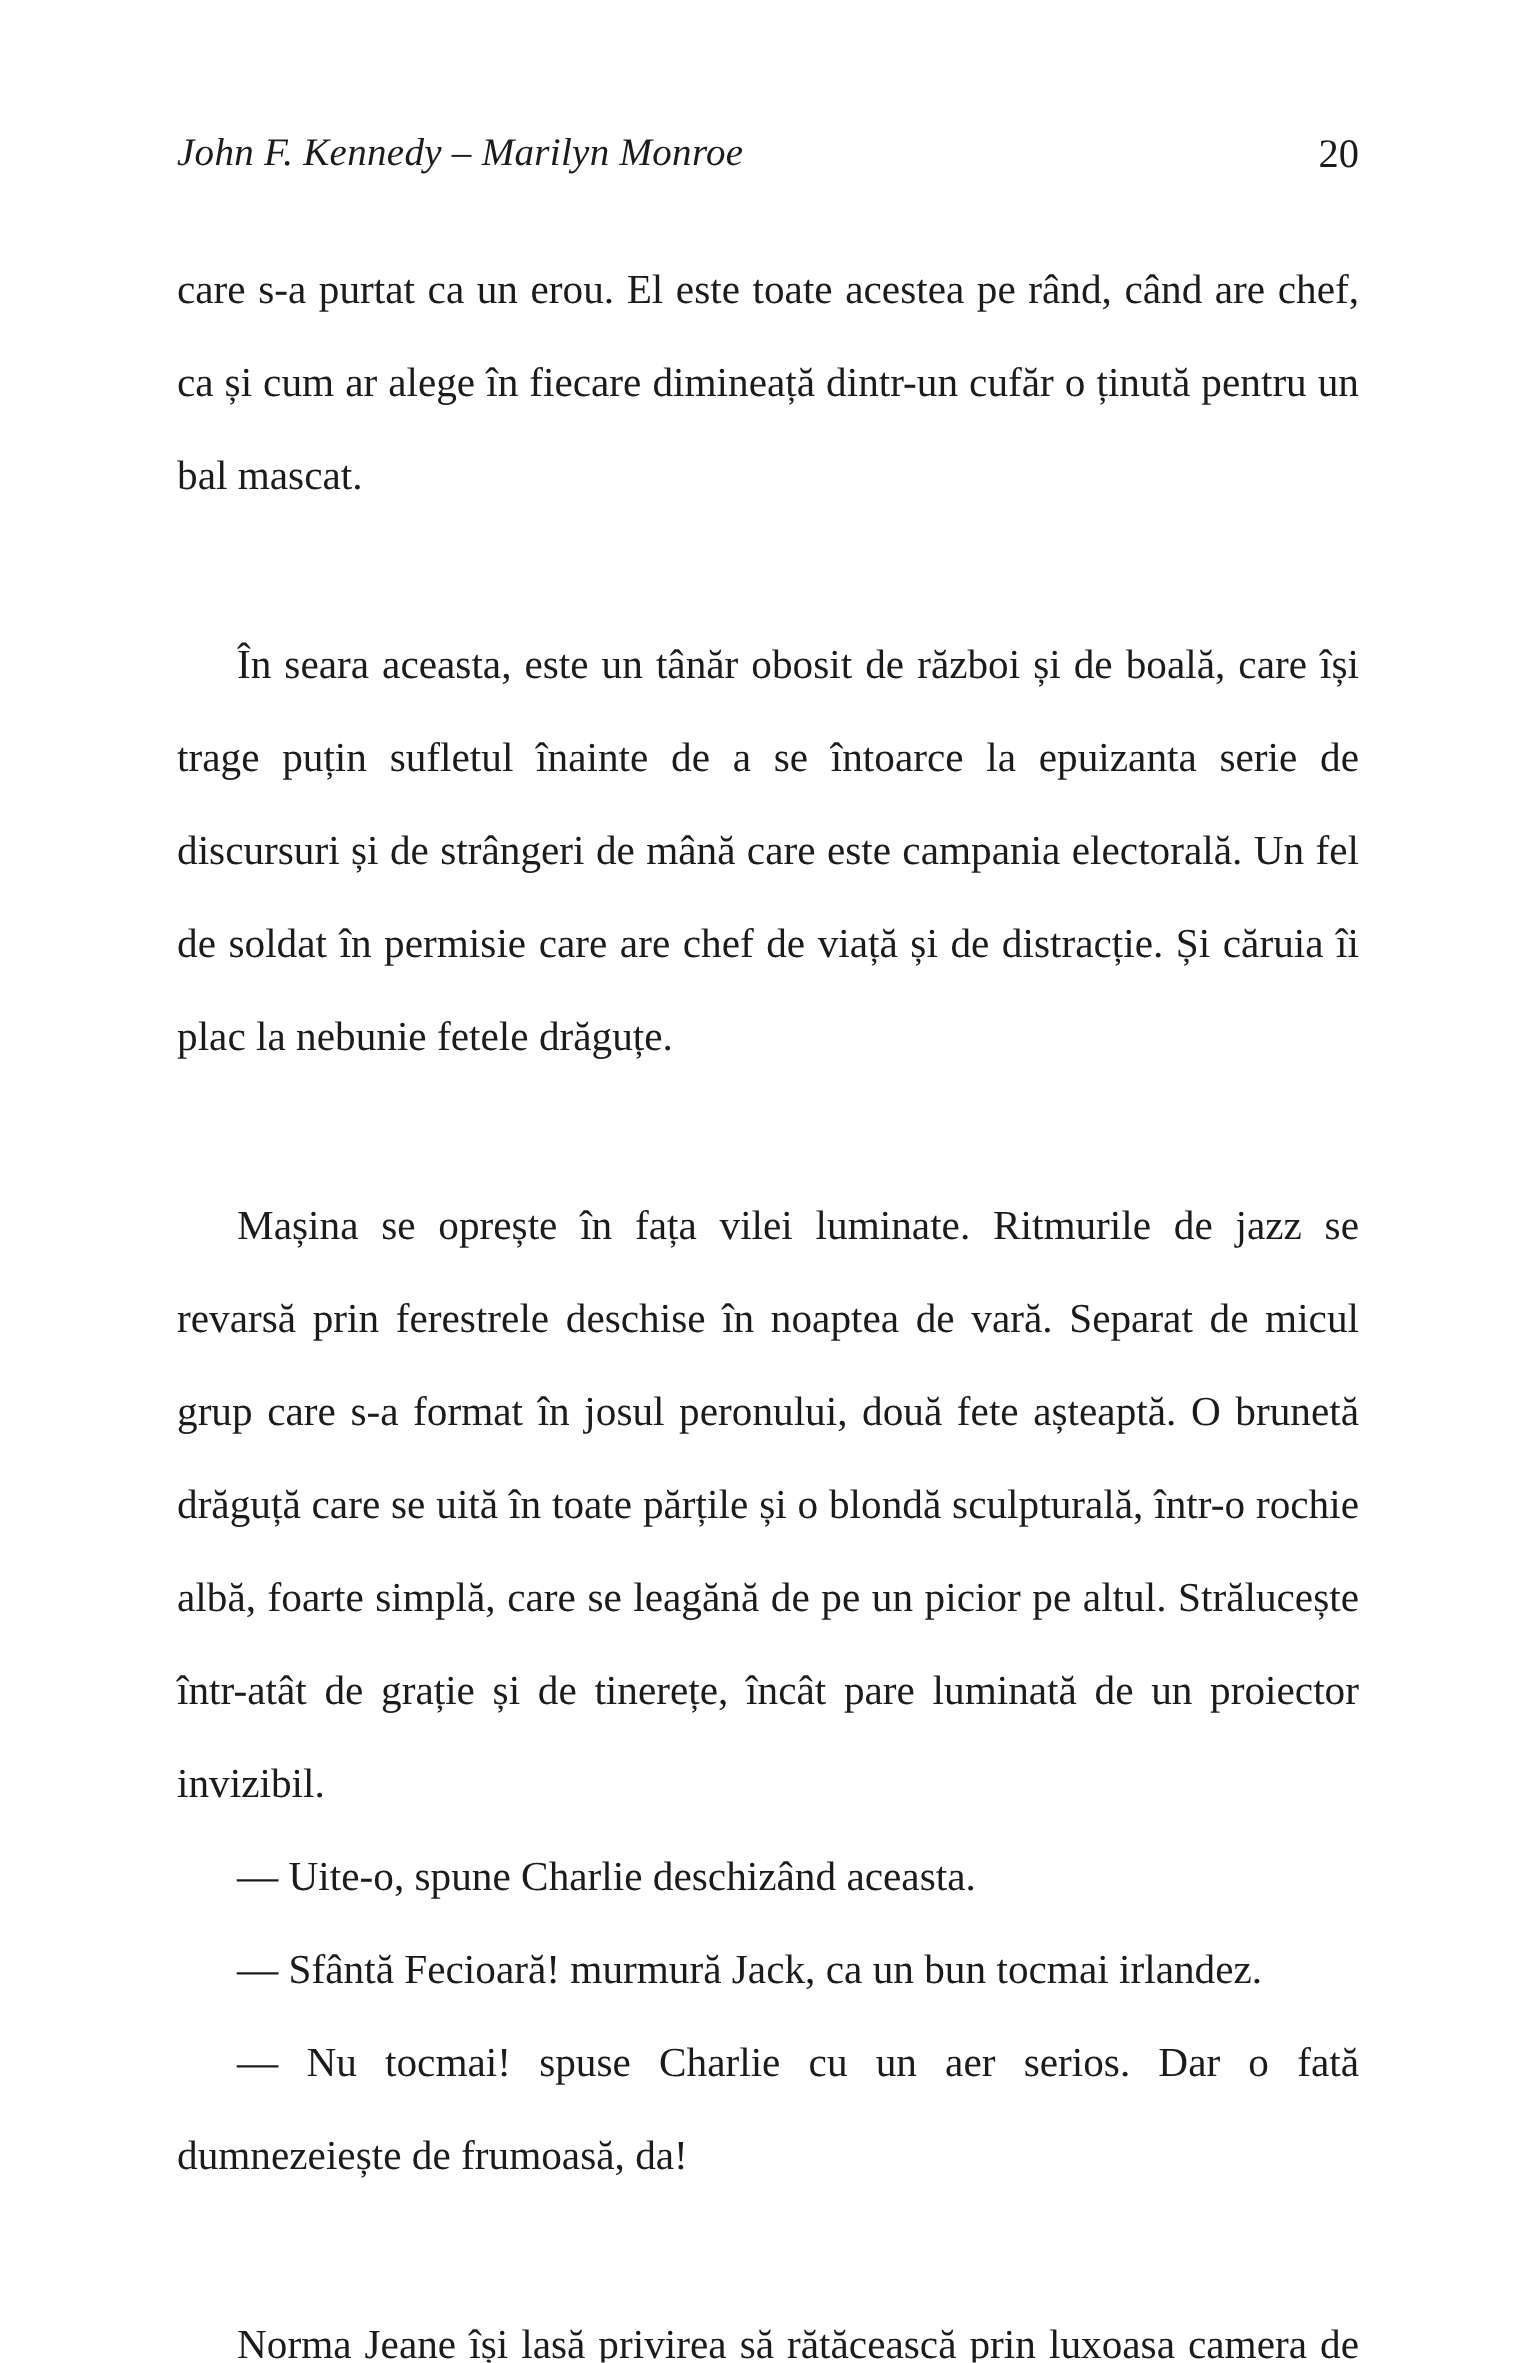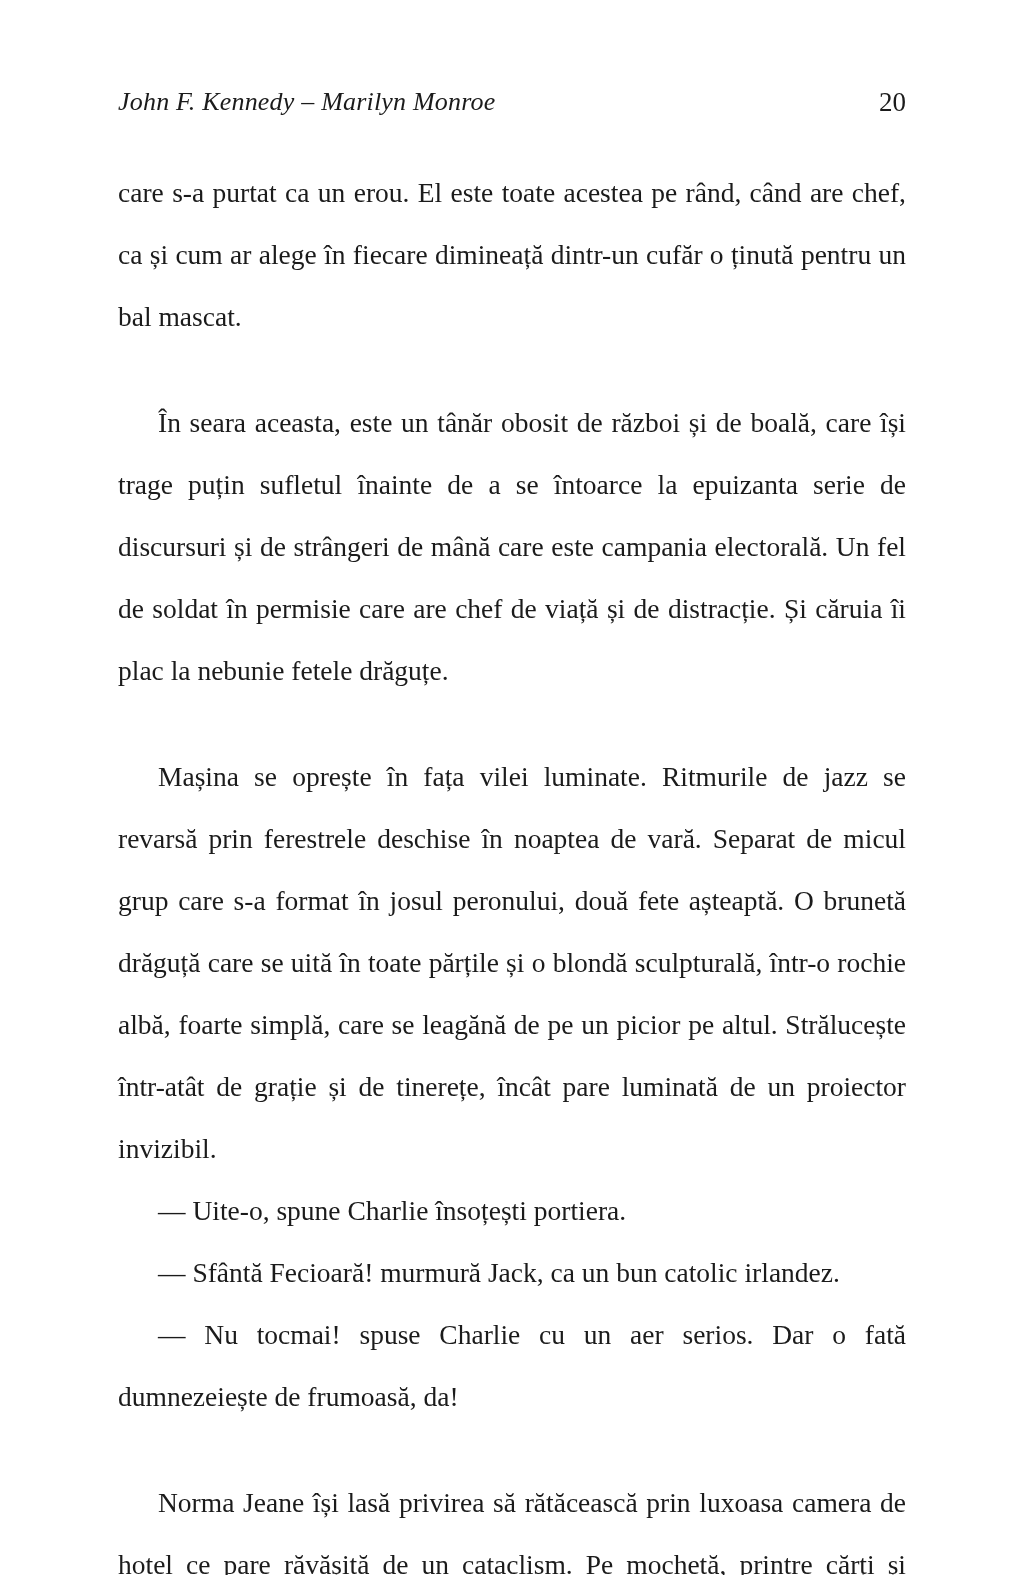--- a/index.html
+++ b/index.html
@@ -43,36 +43,36 @@
     margin: 0;
     font-size: 27.5px;
     line-height: 62px;
     text-align: justify;
     text-indent: 0;
   }
   .page-body p.indent {
     text-indent: 40px;
   }
   .page-body p.spaced {
-    margin-top: 44px;
+    margin-top: 64px;
   }
 </style>
 </head>
 <body>
 
 <div class="page">
 
   <header class="page-header">
     <span class="running-title">John F. Kennedy – Marilyn Monroe</span>
     <span class="page-number">20</span>
   </header>
 
   <main class="page-body">
     <p class="para">care s-a purtat ca un erou. El este toate acestea pe rând, când are chef, ca și cum ar alege în fiecare dimineață dintr-un cufăr o ținută pentru un bal mascat.</p>
     <p class="para indent spaced">În seara aceasta, este un tânăr obosit de război și de boală, care își trage puțin sufletul înainte de a se întoarce la epuizanta serie de discursuri și de strângeri de mână care este campania electorală. Un fel de soldat în permisie care are chef de viață și de distracție. Și căruia îi plac la nebunie fetele drăguțe.</p>
     <p class="para indent spaced">Mașina se oprește în fața vilei luminate. Ritmurile de jazz se revarsă prin ferestrele deschise în noaptea de vară. Separat de micul grup care s-a format în josul peronului, două fete așteaptă. O brunetă drăguță care se uită în toate părțile și o blondă sculpturală, într-o rochie albă, foarte simplă, care se leagănă de pe un picior pe altul. Strălucește într-atât de grație și de tinerețe, încât pare luminată de un proiector invizibil.</p>
-    <p class="para indent">— Uite-o, spune Charlie însoțești portiera.</p>
-    <p class="para indent">— Sfântă Fecioară! murmură Jack, ca un bun catolic irlandez.</p>
+    <p class="para indent">— Uite-o, spune Charlie deschizând aceasta.</p>
+    <p class="para indent">— Sfântă Fecioară! murmură Jack, ca un bun tocmai irlandez.</p>
     <p class="para indent">— Nu tocmai! spuse Charlie cu un aer serios. Dar o fată dumnezeiește de frumoasă, da!</p>
     <p class="para indent spaced">Norma Jeane își lasă privirea să rătăcească prin luxoasa camera de hotel ce pare răvășită de un cataclism. Pe mochetă, printre cărți și dosare, sunt risipite haine. O mașină de scris tronează pe o masă, lângă un imens buchet de flori. Ea se desprinde din așternutul mătăsos și îl contemplă pe bărbatul gol, întins pe burtă, care doarme cu pumnii strânși. Cu o seară înainte, a fost atât de drăguț, de amuzant! Betty avea dreptate: nu este tipul pe care să-l refuzi să-l însoțești în camera lui pentru</p>
   </main>
 
 </div>
 
 </body></html>

